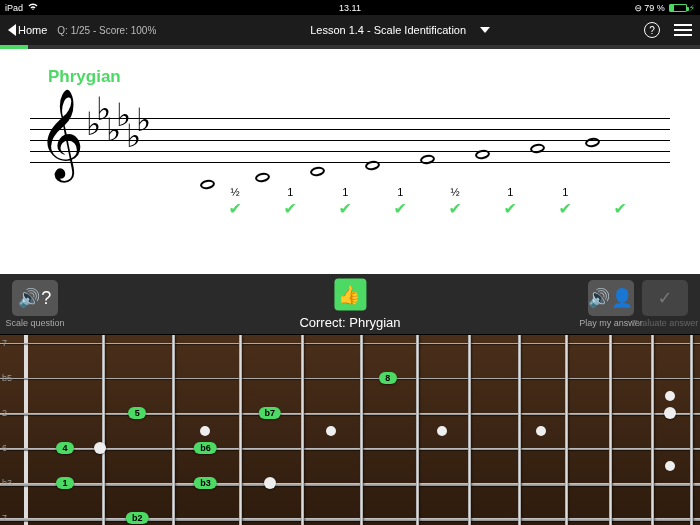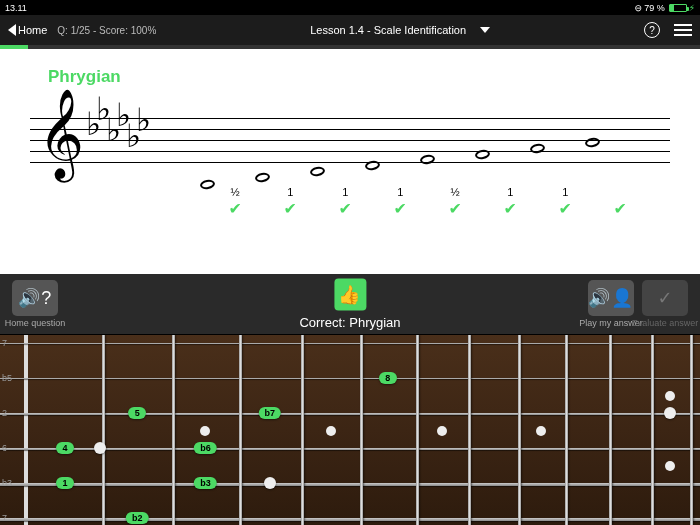--- a/index.html
+++ b/index.html
@@ -1,20 +1,20 @@
 <!DOCTYPE html>
 <html><head>
 <meta charset="utf-8">
 <style>
   * { margin:0; padding:0; box-sizing:border-box; }
   body { width:700px; height:525px; font-family:-apple-system,Helvetica,Arial,sans-serif; background:#fff; overflow:hidden; }
   
   .status-bar { height:15px; background:#000; color:#fff; display:flex; align-items:center; font-size:9px; padding:0 5px; }
   .status-left { flex:1; display:flex; align-items:center; gap:4px; }
-  .status-center { flex:1; }
+  .status-center { flex:1; text-align:center; }
   .status-right { flex:1; text-align:right; display:flex; justify-content:flex-end; align-items:center; gap:2px; }
   .wifi-icon { display:inline-block; }
   .battery { display:inline-block; width:18px; height:8px; border:1px solid #4cd964; border-radius:1px; position:relative; margin-left:2px;}
   .battery::after { content:""; position:absolute; right:-3px; top:2px; width:2px; height:4px; background:#4cd964; border-radius:0 1px 1px 0;}
   .battery-fill { position:absolute; left:0; top:0; bottom:0; width:27%; background:#4cd964;}
   
   .nav-bar { height:30px; background:#1c1c1c; color:#fff; display:flex; align-items:center; padding:0 8px; gap:10px; font-size:11px; }
   .nav-home { display:flex; align-items:flex-end; cursor:pointer; }
   .chevron-left { width:0; height:0; border-top:6px solid transparent; border-bottom:6px solid transparent; border-right:8px solid #fff; margin-right:2px; }
   .nav-score { color:#bbb; font-size:10px; }
@@ -63,20 +63,28 @@
   .fret { position:absolute; top:0; bottom:0; width:3px; background:linear-gradient(90deg,#999,#ddd,#999); box-shadow:1px 0 2px rgba(0,0,0,.5);}
   .inlay { position:absolute; width:10px; height:10px; background:#eee; border-radius:50%; transform:translate(-50%,-50%);}
   .fret-dot { position:absolute; transform:translate(-50%,-50%); background:#4cd964; color:#000; font-size:9px; font-weight:600; border-radius:9px; padding:1px 6px; min-width:18px; text-align:center; box-shadow:0 1px 2px rgba(0,0,0,.5);}
   .fret-dot.plain { background:#eee; width:12px; height:12px; min-width:0; border-radius:50%; padding:0;}
   .skip-svg path, .skip-svg polygon { fill:#fff; }
 </style>
 </head>
 <body>
 
 <div class="status-bar">
+  <div class="status-left">
+    <span>iPad</span>
+    <span class="wifi-icon">
+      <svg width="12" height="9" viewBox="0 0 12 9">
+          <path d="M6 8 L7 7 A1.4 1.4 0 0 0 5 7 Z M3.5 5.5 A3.5 3.5 0 0 1 8.5 5.5 L7.5 6.5 A2.1 2.1 0 0 0 4.5 6.5 Z M1.5 3.5 A6.3 6.3 0 0 1 10.5 3.5 L9.5 4.5 A4.9 4.9 0 0 0 2.5 4.5 Z" fill="#fff"></path>
+        </svg>
+    </span>
+  </div>
   <div class="status-center">13.11</div>
   <div class="status-right">
     <span>⊖</span>
     <span>79 %</span>
     <span class="battery">
         <span class="battery-fill" id="batt-fill" style="width: 27%;"></span>
       </span>
     <span style="color:#4cd964">⚡︎</span>
   </div>
 </div>
@@ -172,21 +180,21 @@
       </div>
   </div>
 </div>
 
 <div class="mid-bar">
   <div class="btn-group-left">
     <div class="ctrl-btn">
       <div class="box gray">
           <span style="color:#fff">🔊?</span>
         </div>
-      <span class="ctrl-lbl">Home question</span>
+      <span class="ctrl-lbl">Scale question</span>
     </div>
   </div>
   <div class="mid-center">
     <div class="thumbs">👍</div>
     <div class="mid-result"><span>Correct: </span><span>Phrygian</span></div>
   </div>
   <div class="btn-group-right">
     <div class="ctrl-btn">
       <div class="box gray">
           <span style="color:#fff">🔊👤</span>

